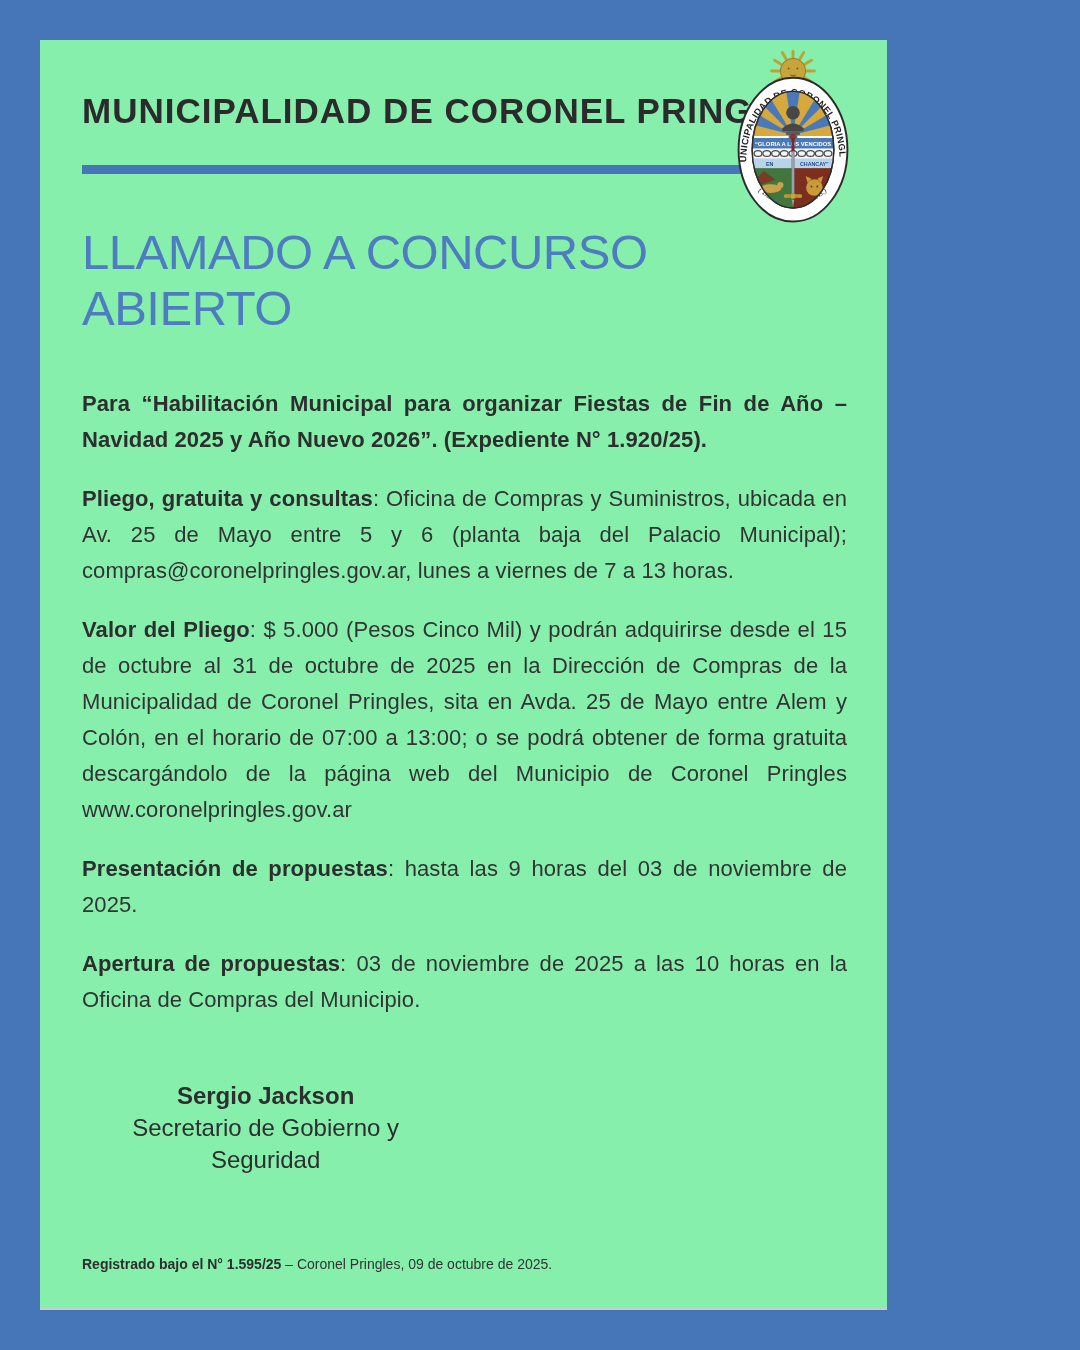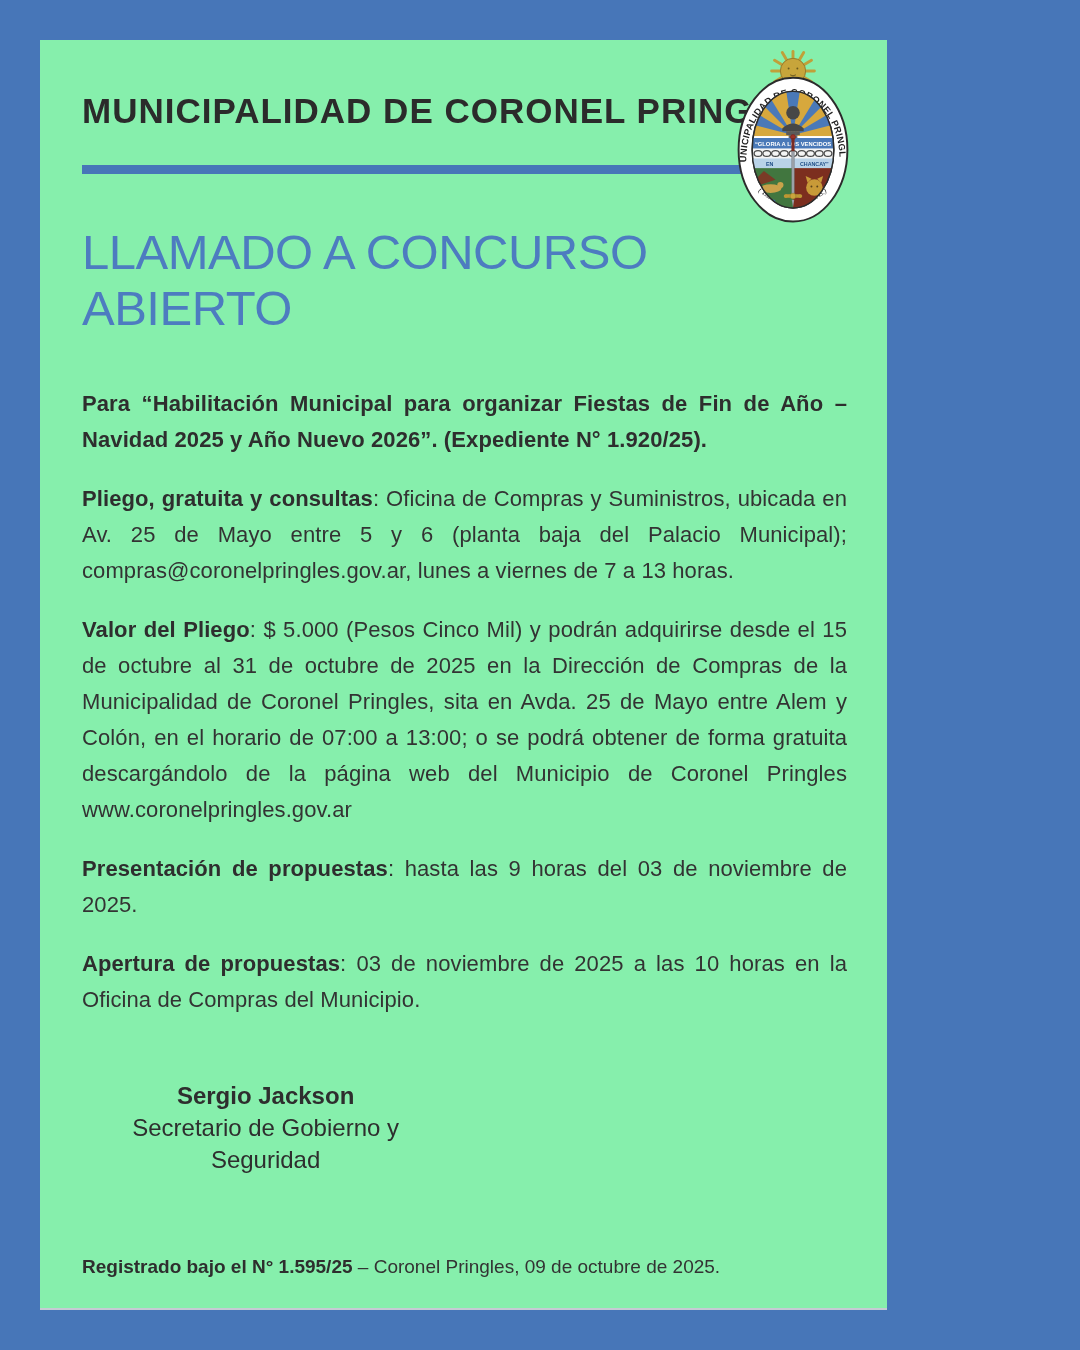--- a/index.html
+++ b/index.html
@@ -68,21 +68,21 @@
     margin-top:62px;
   }
   .sig { text-align:center; line-height:32px; font-size:24px; color:#2e2e2e; }
   .sig-left { width:48%; }
   .sig-right { width:52%; }
   .sig-name { font-weight:700; }
   .sig-role { font-weight:400; }
   
   .footer {
     margin:80px 0 16px 0;
-    font-size:19px;
+    font-size:14px;
     color:#333333;
   }
   .footer strong { font-weight:700; color:#2e2e2e; }
 </style>
 </head>
 <body>
 
 <div class="page">
 
   <div class="header">

